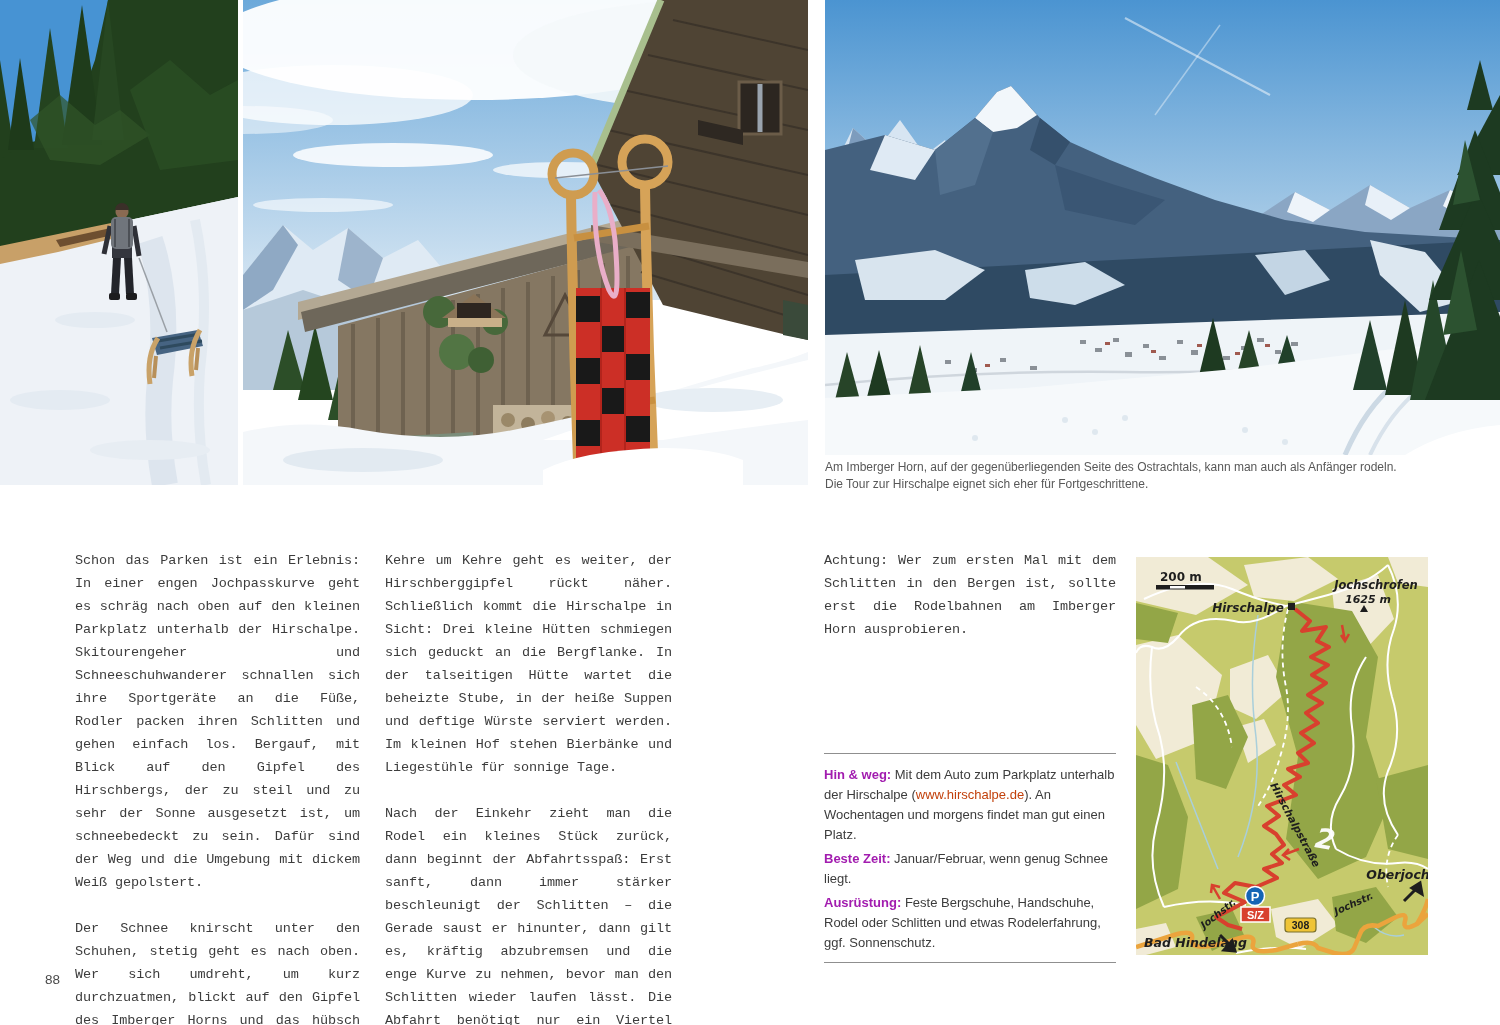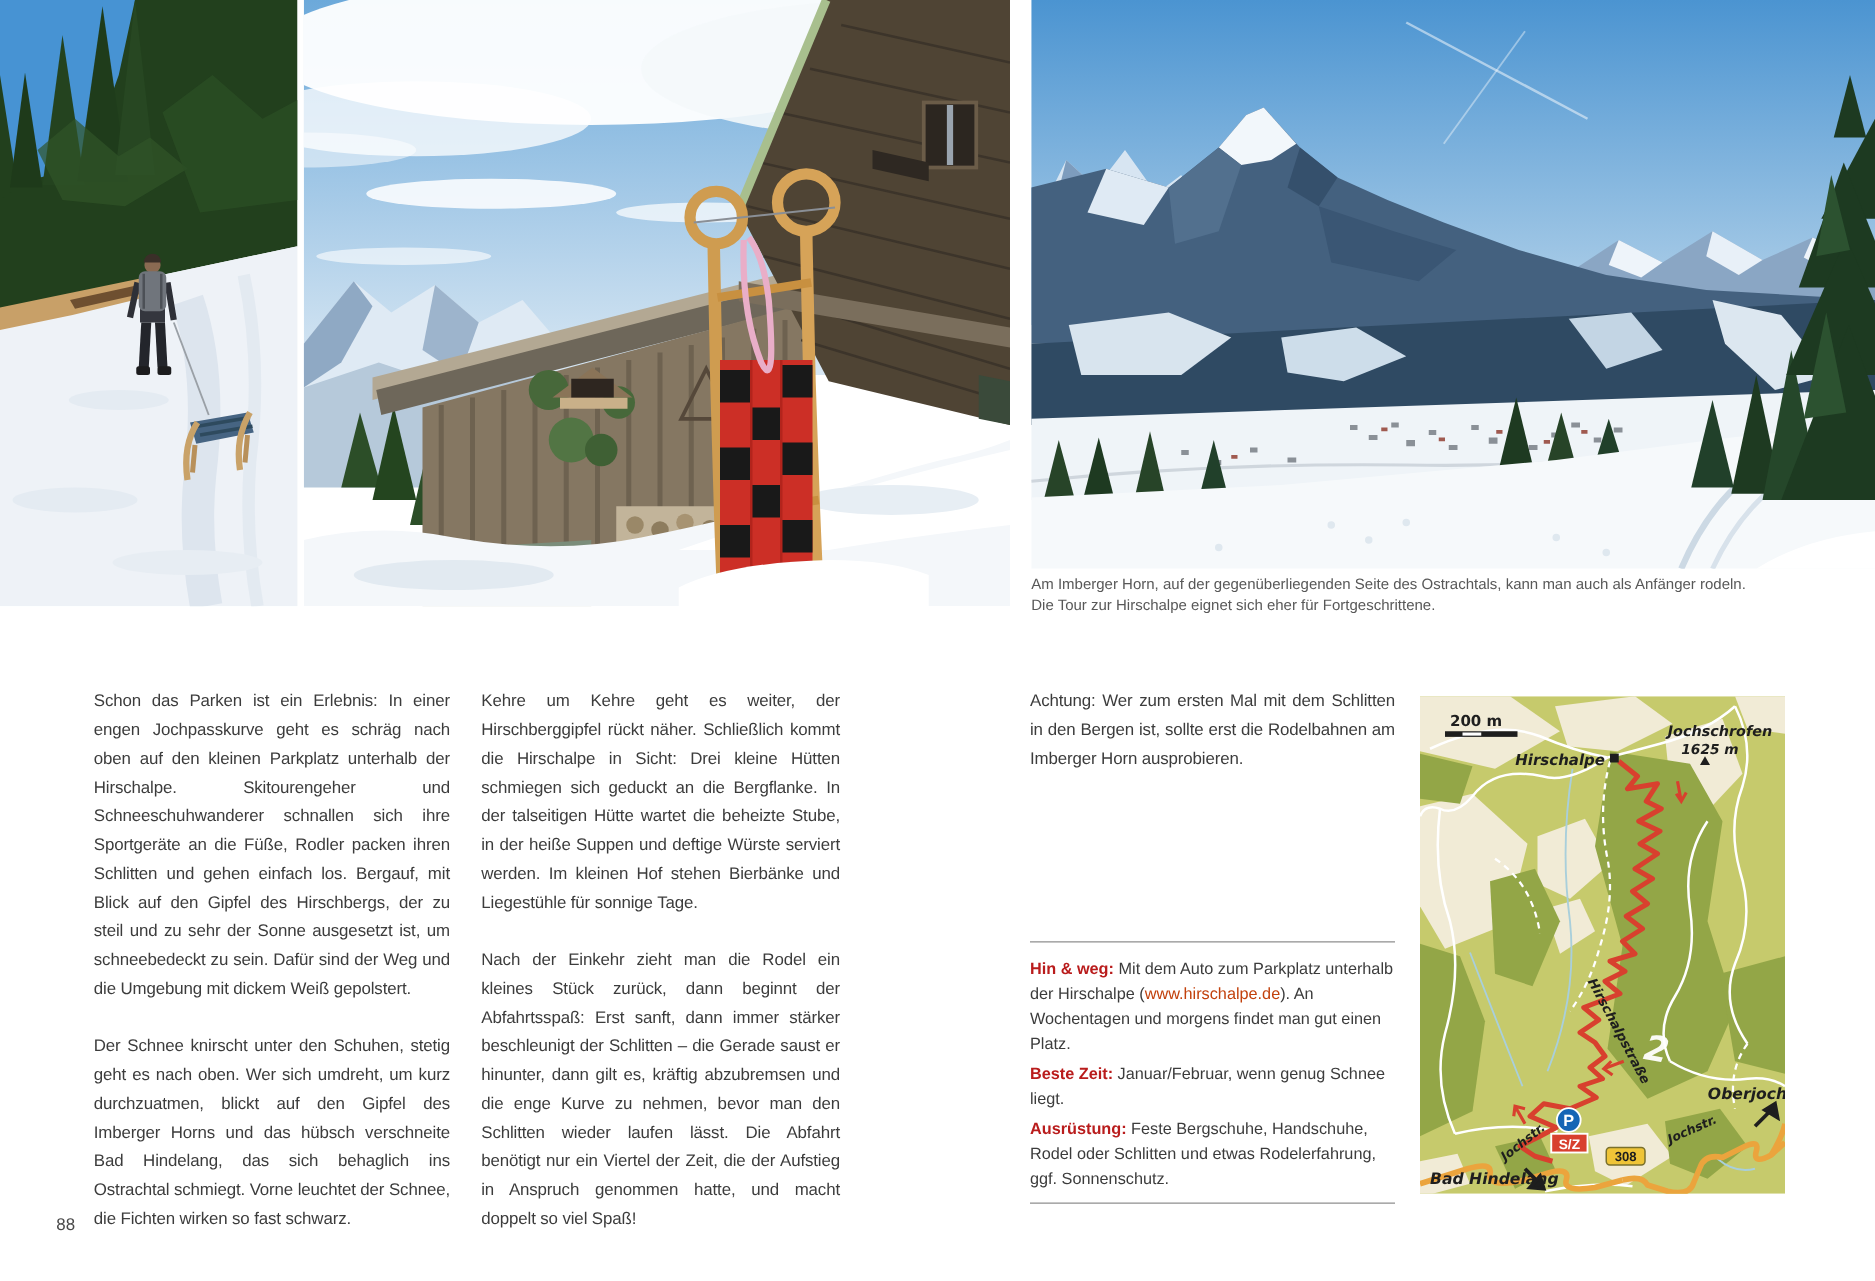--- a/index.html
+++ b/index.html
@@ -2,33 +2,33 @@
 <html><head>
 <meta charset="utf-8">
 <style>
   html,body{margin:0;padding:0;background:#e8e8e8;}
   .spread{position:relative;width:1500px;height:1025px;background:#ffffff;overflow:hidden;
           font-family:"Liberation Sans",sans-serif;color:#3c3c3c;}
   .photo{position:absolute;display:block;}
   .caption{position:absolute;left:825px;top:459px;font-size:12px;line-height:16.5px;color:#585858;}
   .caption div{white-space:nowrap;}
   .col{position:absolute;top:549px;font-size:13.5px;line-height:23px;text-align:justify;letter-spacing:-0.1px;}
-  .col p{margin:0 0 23px 0;}
+  .col p{margin:0 0 23px 0;font-family:Liberation Mono, monospace;}
   #col1{left:75px;width:285px;}
   #col2{left:385px;width:287px;}
   #col3{left:824px;width:292px;}
   .fazit{position:absolute;left:823px;top:636px;width:293px;height:87px;background:#f3a50a;
          box-sizing:border-box;padding:15px 0 0 15px;}
   .fz{color:#ffffff;font-weight:bold;font-size:13px;line-height:20.5px;letter-spacing:1px;
       white-space:nowrap;transform:scaleX(.86);transform-origin:0 50%;}
   .info{position:absolute;left:824px;top:753px;width:292px;border-top:1px solid #8f8f8f;
         border-bottom:1px solid #8f8f8f;padding:11px 0 9px 0;font-size:13px;line-height:20px;}
   .info .item{margin:0 0 4px 0;}
   .info .item:last-child{margin:0;}
-  .lbl{color:#b91c1c;font-weight:bold;}
+  .lbl{color:#a21caf;font-weight:bold;}
   .weblink{color:#c2410c;}
   .pagenum{position:absolute;font-size:13.5px;color:#4a4a4a;}
   #pg-left{left:33px;top:972px;margin-left:12px;}
   #pg-right{left:1505px;top:972px;}
   .maplabel{font-family:"DejaVu Sans",sans-serif;font-weight:bold;font-style:italic;fill:#1e1e1e;}
 </style>
 </head>
 <body>
 
 <div class="spread">

